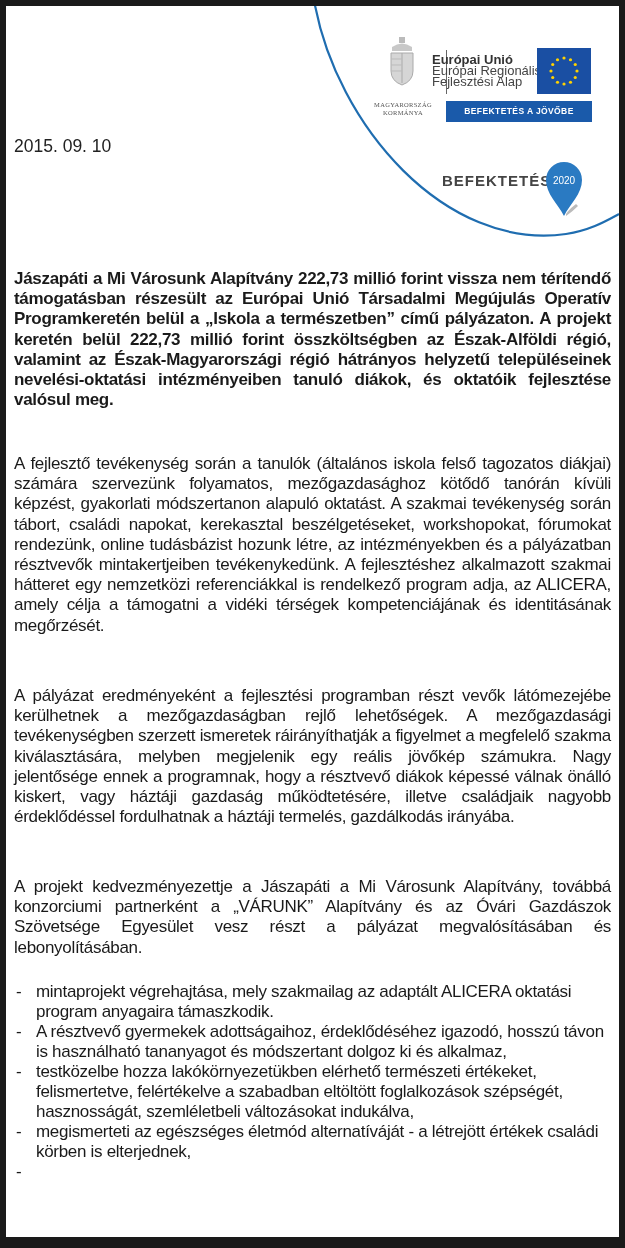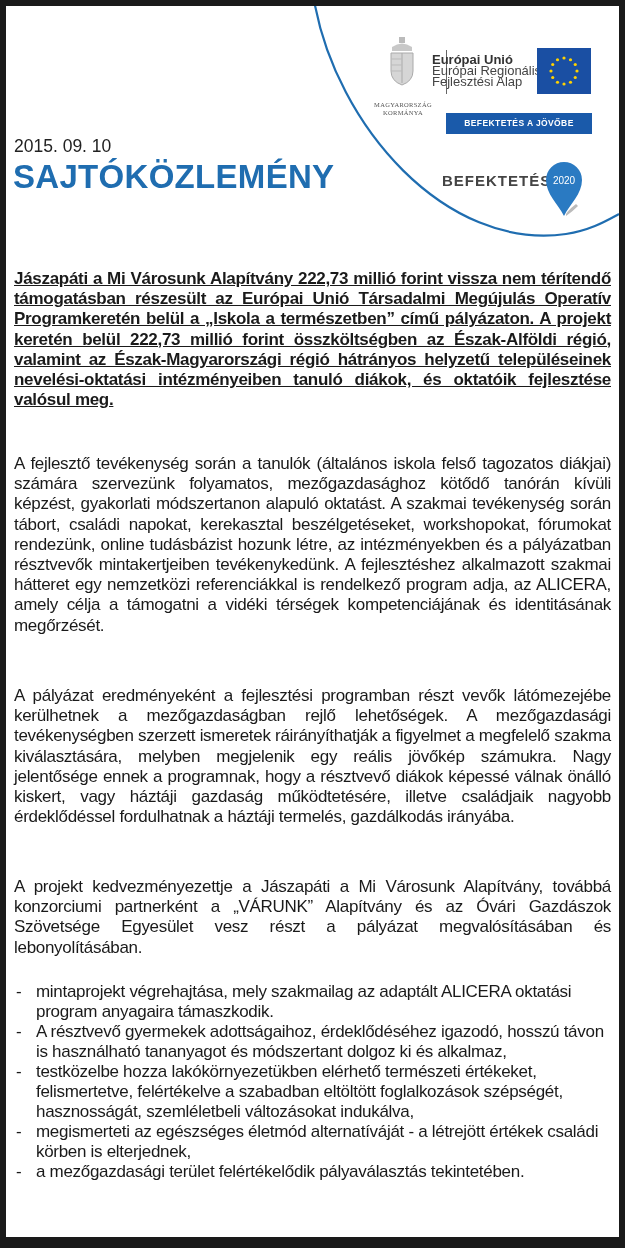--- a/index.html
+++ b/index.html
@@ -19,46 +19,45 @@
     letter-spacing: 0.3px; line-height: 38px;
   }
   .subtitle { position: absolute; left: 8px; top: 195px; font-size: 17px; line-height: 19px; color: #222; letter-spacing: -0.3px; }
   
   .crest { position: absolute; left: 381px; top: 31px; width: 30px; height: 50px; }
   .gov-text { position: absolute; left: 357px; top: 95px; width: 80px; text-align: center; font-family: "Liberation Serif", serif; font-size: 6.5px; line-height: 8px; color: #555; letter-spacing: 0.3px; }
   .eu-divider { position: absolute; left: 440px; top: 44px; width: 1px; height: 44px; background: #666; }
   .eu-text { position: absolute; left: 426px; top: 48px; font-size: 13px; line-height: 11px; color: #444; }
   .eu-text .b { font-weight: bold; color: #333; }
   .eu-flag { position: absolute; left: 531px; top: 42px; width: 54px; height: 46px; background: #1a4fa3; }
-  .invest { position: absolute; left: 440px; top: 107px; width: 146px; height: 21px; background: #1a5aaa; color: #fff; font-size: 8.5px; font-weight: bold; line-height: 21px; text-align: center; letter-spacing: 0.4px; }
+  .invest { position: absolute; left: 440px; top: 95px; width: 146px; height: 21px; background: #1a5aaa; color: #fff; font-size: 8.5px; font-weight: bold; line-height: 21px; text-align: center; letter-spacing: 0.4px; }
   .szech { position: absolute; left: 436px; top: 166px; font-size: 15px; font-weight: bold; color: #444; letter-spacing: 1px; }
   .pin { position: absolute; left: 538px; top: 154px; width: 40px; height: 58px; }
   .content { position: absolute; left: 8px; width: 597px; }
   .p { font-size: 17px; line-height: 20.2px; text-align: justify; margin: 0; letter-spacing: -0.3px; }
-  .lead { top: 263px; font-weight: bold; text-decoration: underline; }
+  .lead { top: 263px; font-weight: bold; }
   .p2 { top: 448px; }
   .p3 { top: 680px; }
   .p4 { top: 871px; }
   .goals { top: 976px; }
   .goals .head { font-size: 17px; line-height: 20px; letter-spacing: -0.3px; }
   .goals ul { list-style: none; margin: 0; padding: 0; }
   .goals li { position: relative; padding-left: 22px; font-size: 17px; line-height: 20px; letter-spacing: -0.3px; }
   .goals li .dash { position: absolute; left: 2px; top: 0; }
 </style>
 </head>
 <body>
 
 <div class="page">
 
   <svg class="arc" width="613" height="260" viewBox="0 0 613 260">
     <path d="M308 -6 C 330 120, 440 245, 560 228 C 585 224, 600 215, 613 208" fill="none" stroke="#1f6db0" stroke-width="2.2"></path>
   </svg>
 
   <div class="date">2015. 09. 10</div>
-  <div class="title">SAJTÓKÖZLEMÉNY</div>
 
   <svg class="crest" viewBox="0 0 30 50">
     <rect x="12" y="0" width="6" height="6" fill="#bbb"></rect>
     <path d="M5 10 Q15 3 25 10 L25 14 L5 14 Z" fill="#c8c8c8"></path>
     <path d="M4 16 H26 V34 Q26 44 15 48 Q4 44 4 34 Z" fill="#d6d6d6" stroke="#aaa" stroke-width="1"></path>
     <line x1="15" y1="16" x2="15" y2="46" stroke="#aaa" stroke-width="1"></line>
     <line x1="4" y1="22" x2="15" y2="22" stroke="#bbb"></line>
     <line x1="4" y1="28" x2="15" y2="28" stroke="#bbb"></line>
     <line x1="4" y1="34" x2="15" y2="34" stroke="#bbb"></line>
   </svg>
@@ -103,16 +102,16 @@
   <p class="content p p2">A fejlesztő tevékenység során a tanulók (általános iskola felső tagozatos diákjai) számára szervezünk folyamatos, mezőgazdasághoz kötődő tanórán kívüli képzést, gyakorlati módszertanon alapuló oktatást. A szakmai tevékenység során tábort, családi napokat, kerekasztal beszélgetéseket, workshopokat, fórumokat rendezünk, online tudásbázist hozunk létre, az intézményekben és a pályázatban résztvevők mintakertjeiben tevékenykedünk. A fejlesztéshez alkalmazott szakmai hátteret egy nemzetközi referenciákkal is rendelkező program adja, az ALICERA, amely célja a támogatni a vidéki térségek kompetenciájának és identitásának megőrzését.</p>
   <p class="content p p3">A pályázat eredményeként a fejlesztési programban részt vevők látómezejébe kerülhetnek a mezőgazdaságban rejlő lehetőségek. A mezőgazdasági tevékenységben szerzett ismeretek ráirányíthatják a figyelmet a megfelelő szakma kiválasztására, melyben megjelenik egy reális jövőkép számukra. Nagy jelentősége ennek a programnak, hogy a résztvevő diákok képessé válnak önálló kiskert, vagy háztáji gazdaság működtetésére, illetve családjaik nagyobb érdeklődéssel fordulhatnak a háztáji termelés, gazdálkodás irányába.</p>
   <p class="content p p4">A projekt kedvezményezettje a Jászapáti a Mi Városunk Alapítvány, továbbá konzorciumi partnerként a „VÁRUNK” Alapítvány és az Óvári Gazdászok Szövetsége Egyesület vesz részt a pályázat megvalósításában és lebonyolításában.</p>
 
   <div class="content goals">
     <ul>
       <li><span class="dash">-</span><span>mintaprojekt végrehajtása, mely szakmailag az adaptált ALICERA oktatási program anyagaira támaszkodik.</span></li>
       <li><span class="dash">-</span><span>A résztvevő gyermekek adottságaihoz, érdeklődéséhez igazodó, hosszú távon is használható tananyagot és módszertant dolgoz ki és alkalmaz,</span></li>
       <li><span class="dash">-</span><span>testközelbe hozza lakókörnyezetükben elérhető természeti értékeket, felismertetve, felértékelve a szabadban eltöltött foglalkozások szépségét, hasznosságát, szemléletbeli változásokat indukálva,</span></li>
       <li><span class="dash">-</span><span>megismerteti az egészséges életmód alternatíváját - a létrejött értékek családi körben is elterjednek,</span></li>
-      <li><span class="dash">-</span><span>a mezőgazdasági terület felértékelődik pályaválasztás tekintetében.</span></li>
+      <li><span class="dash">-</span></li>
     </ul>
   </div>
 </div>
 
 </body></html>

